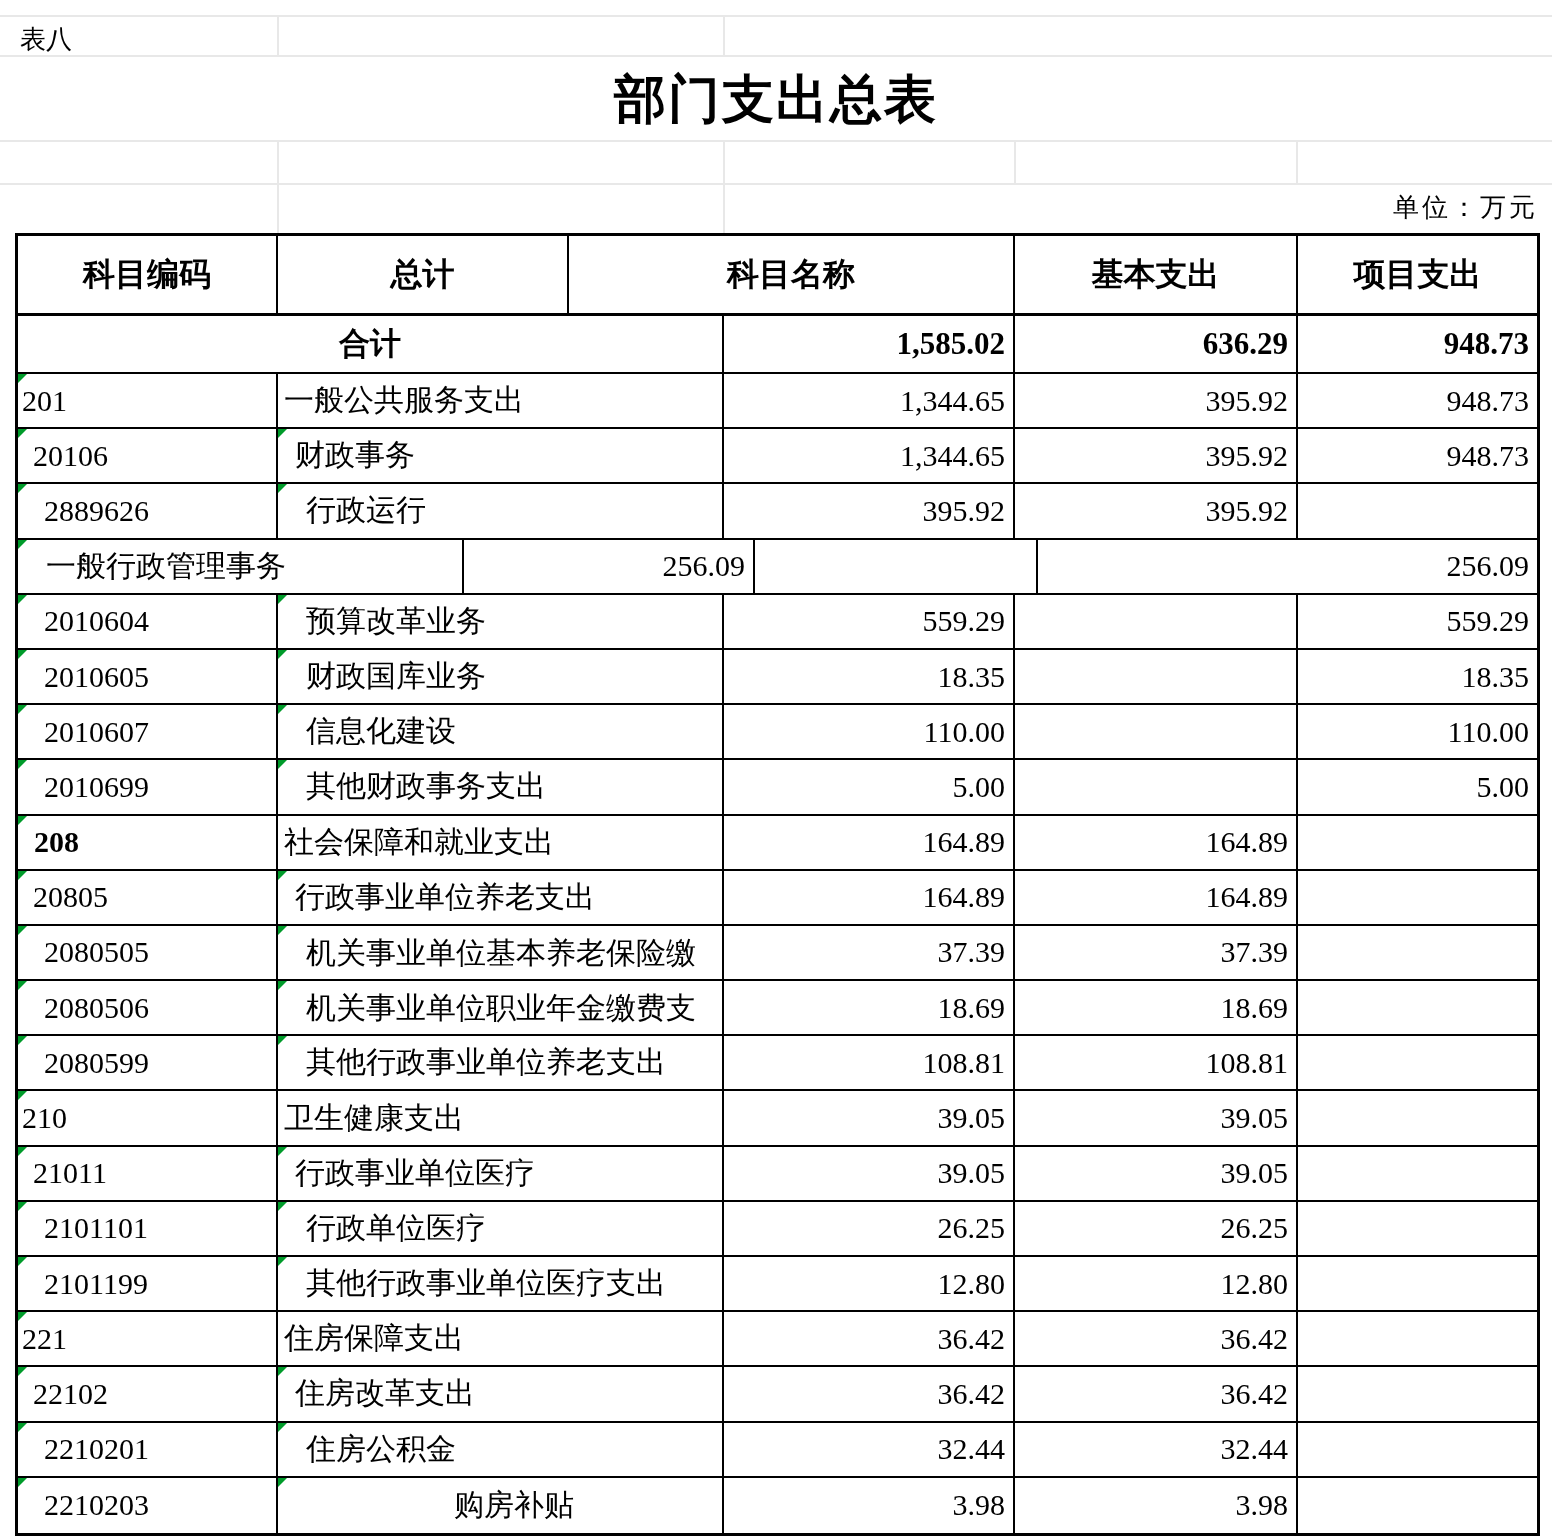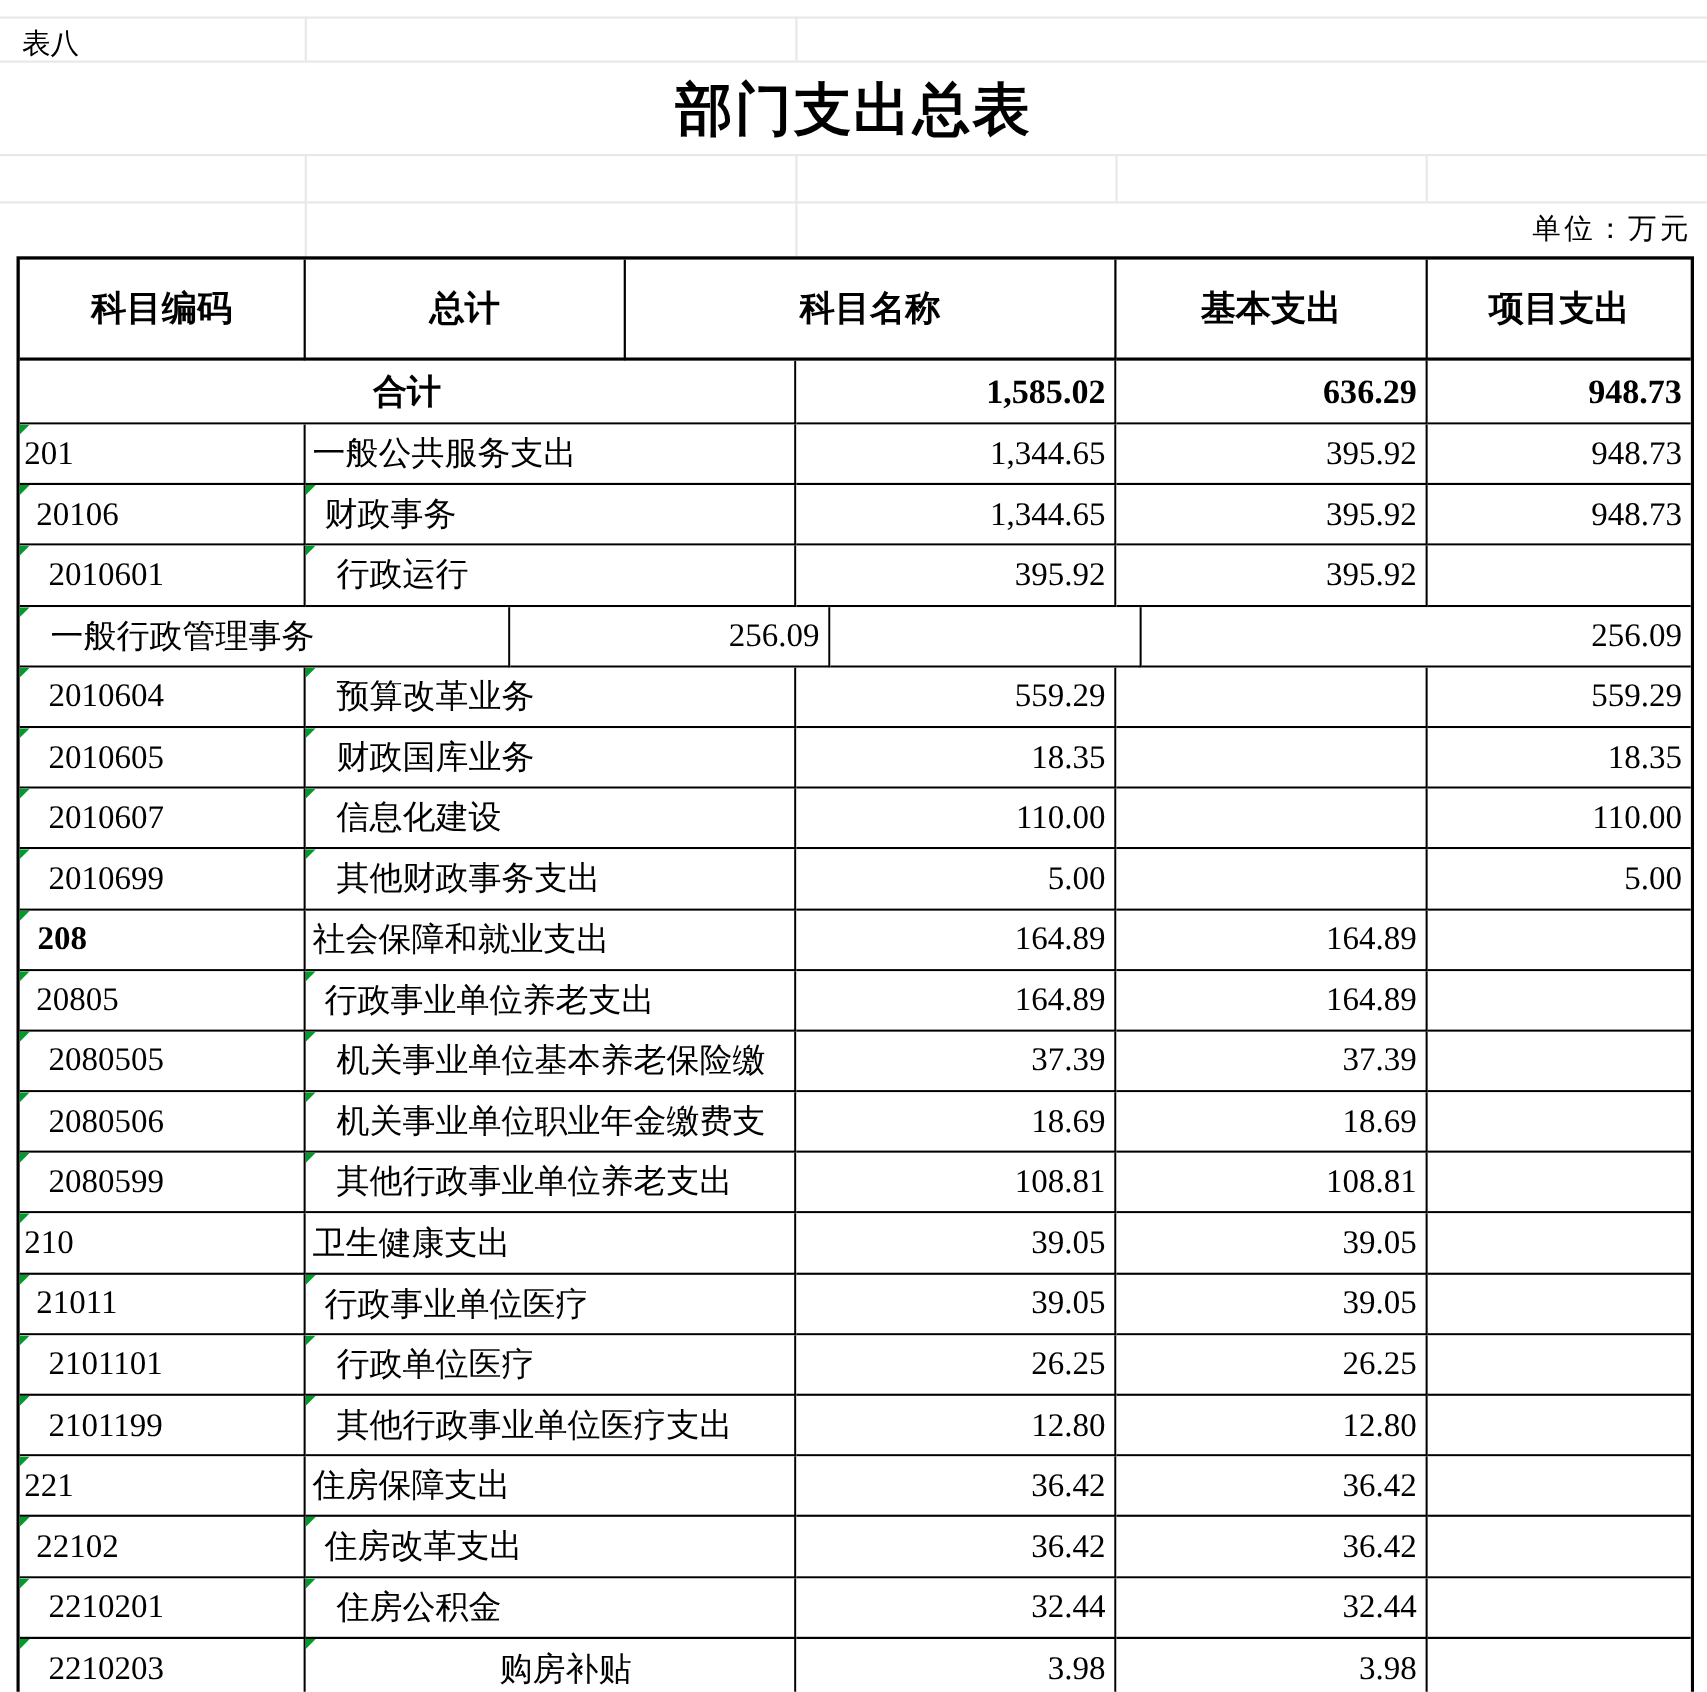--- a/index.html
+++ b/index.html
@@ -21,21 +21,21 @@
   }
   .unit-note { position:absolute; top:190px; right:14px; font-size:26px; letter-spacing:3px; }
 
   
   .xtable {
     position:absolute; left:15px; top:233px; width:1525px;
     box-sizing:border-box; border:3px solid #000; background:#fff;
   }
   .hrow, .trow { display:flex; }
   .hcell {
-    box-sizing:border-box; height:92px;
+    box-sizing:border-box; height:80px;
     border-right:2px solid #000; border-bottom:3px solid #000;
     display:flex; align-items:center; justify-content:center;
     font-family:"Liberation Sans","DejaVu Sans",sans-serif;
     font-weight:bold; font-size:32px;
   }
   .cell {
     box-sizing:border-box; height:55.2px; position:relative;
     border-right:2px solid #000; border-bottom:2px solid #000;
     display:flex; align-items:center; font-size:30px; overflow:hidden;
     background:#fff;
@@ -118,21 +118,21 @@
       <span>财政事务</span>
     </div>
     <div class="cell num c3">1,344.65</div>
     <div class="cell num c4">395.92</div>
     <div class="cell num c5">948.73</div>
   </div>
 
   <div class="trow">
     <div class="cell code c1" style="padding-left: 26px;">
       <span class="tri" style="border-top-color: rgb(0, 155, 42);"></span>
-      <span>2010601</span>
+      <span>2889626</span>
     </div>
     <div class="cell name c2" style="padding-left: 28px;">
       <span class="tri" style="border-top-color: rgb(0, 155, 42);"></span>
       <span>行政运行</span>
     </div>
     <div class="cell num c3">395.92</div>
     <div class="cell num c4">395.92</div>
     <div class="cell num c5"></div>
   </div>
 

